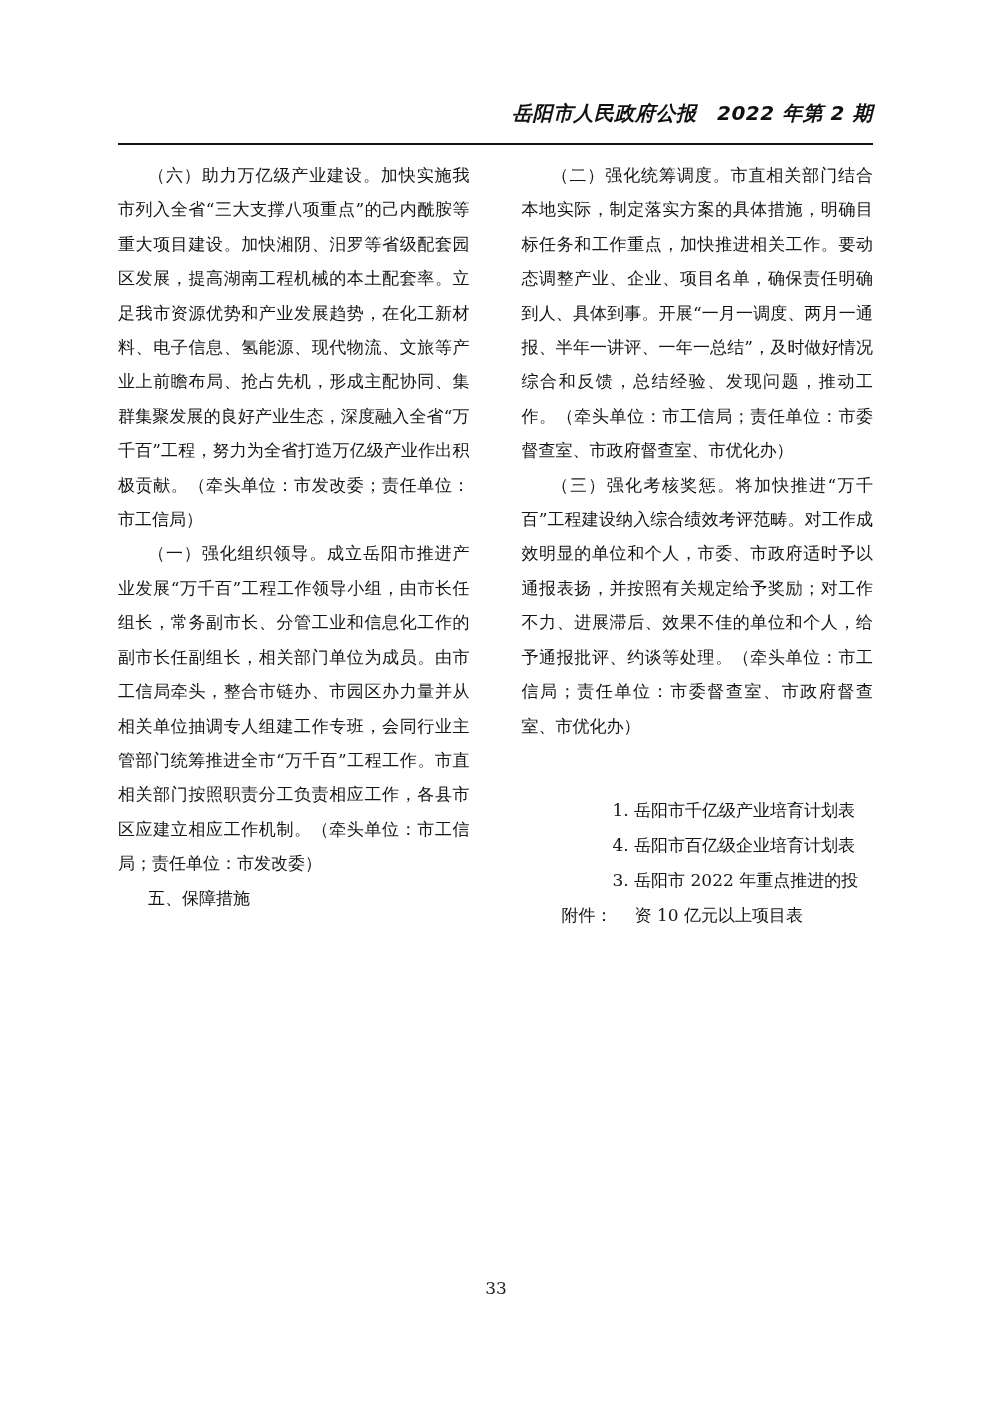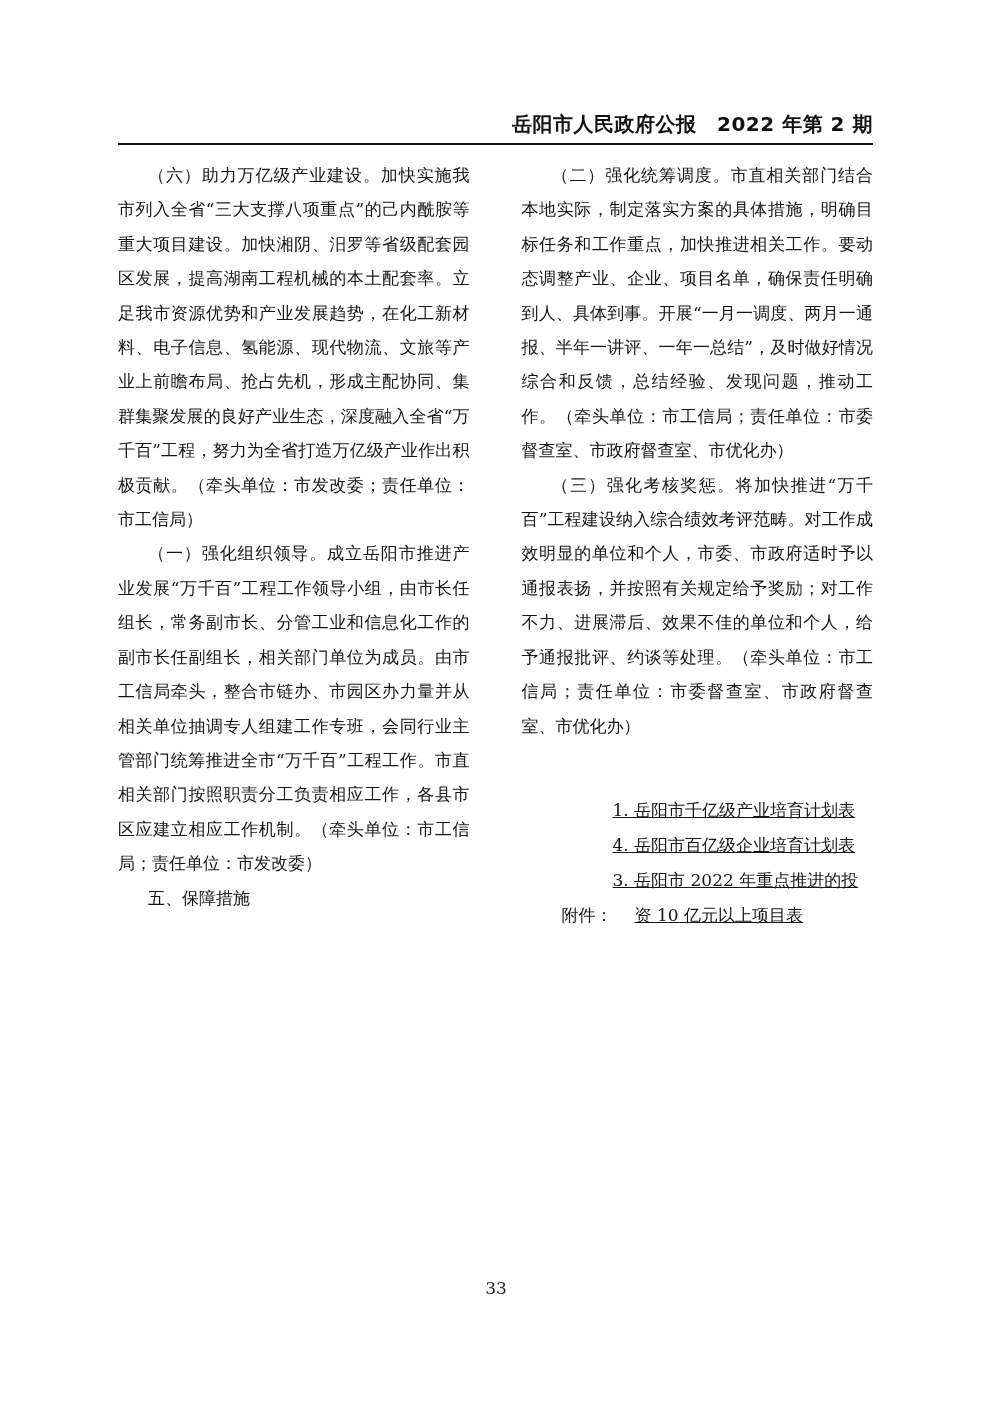--- a/index.html
+++ b/index.html
@@ -23,23 +23,24 @@
     display: flex;
     align-items: flex-end;
     justify-content: flex-end;
     border-bottom: 2.5px solid #111;
   }
   .header-title {
     font-family: "DejaVu Sans", "Liberation Sans", sans-serif;
     font-weight: bold;
     font-size: 20px;
     letter-spacing: 0.5px;
-    padding-bottom: 5px;
+    padding-bottom: 16px;
     color: #111;
     white-space: nowrap;
+    font-style: italic;
   }
   .content {
     position: absolute;
     top: 158px;
     left: 118px;
     width: 755px;
     display: flex;
     gap: 52px;
   }
   .column {
@@ -56,21 +57,21 @@
   .attachments {
     margin-top: 50px;
     padding-left: 40px;
     display: flex;
     font-size: 17px;
     line-height: 35px;
     text-align: left;
     align-items: flex-end;
   }
   .att-label { white-space: nowrap; flex: none; }
-  .att-items { flex: 1 1 auto; text-decoration: underline; }
+  .att-items { flex: 1 1 auto; }
   .att-item {
     padding-left: 22px;
     text-indent: -22px;
   }
   .page-number {
     position: absolute;
     top: 1278px;
     left: 0;
     width: 100%;
     text-align: center;

